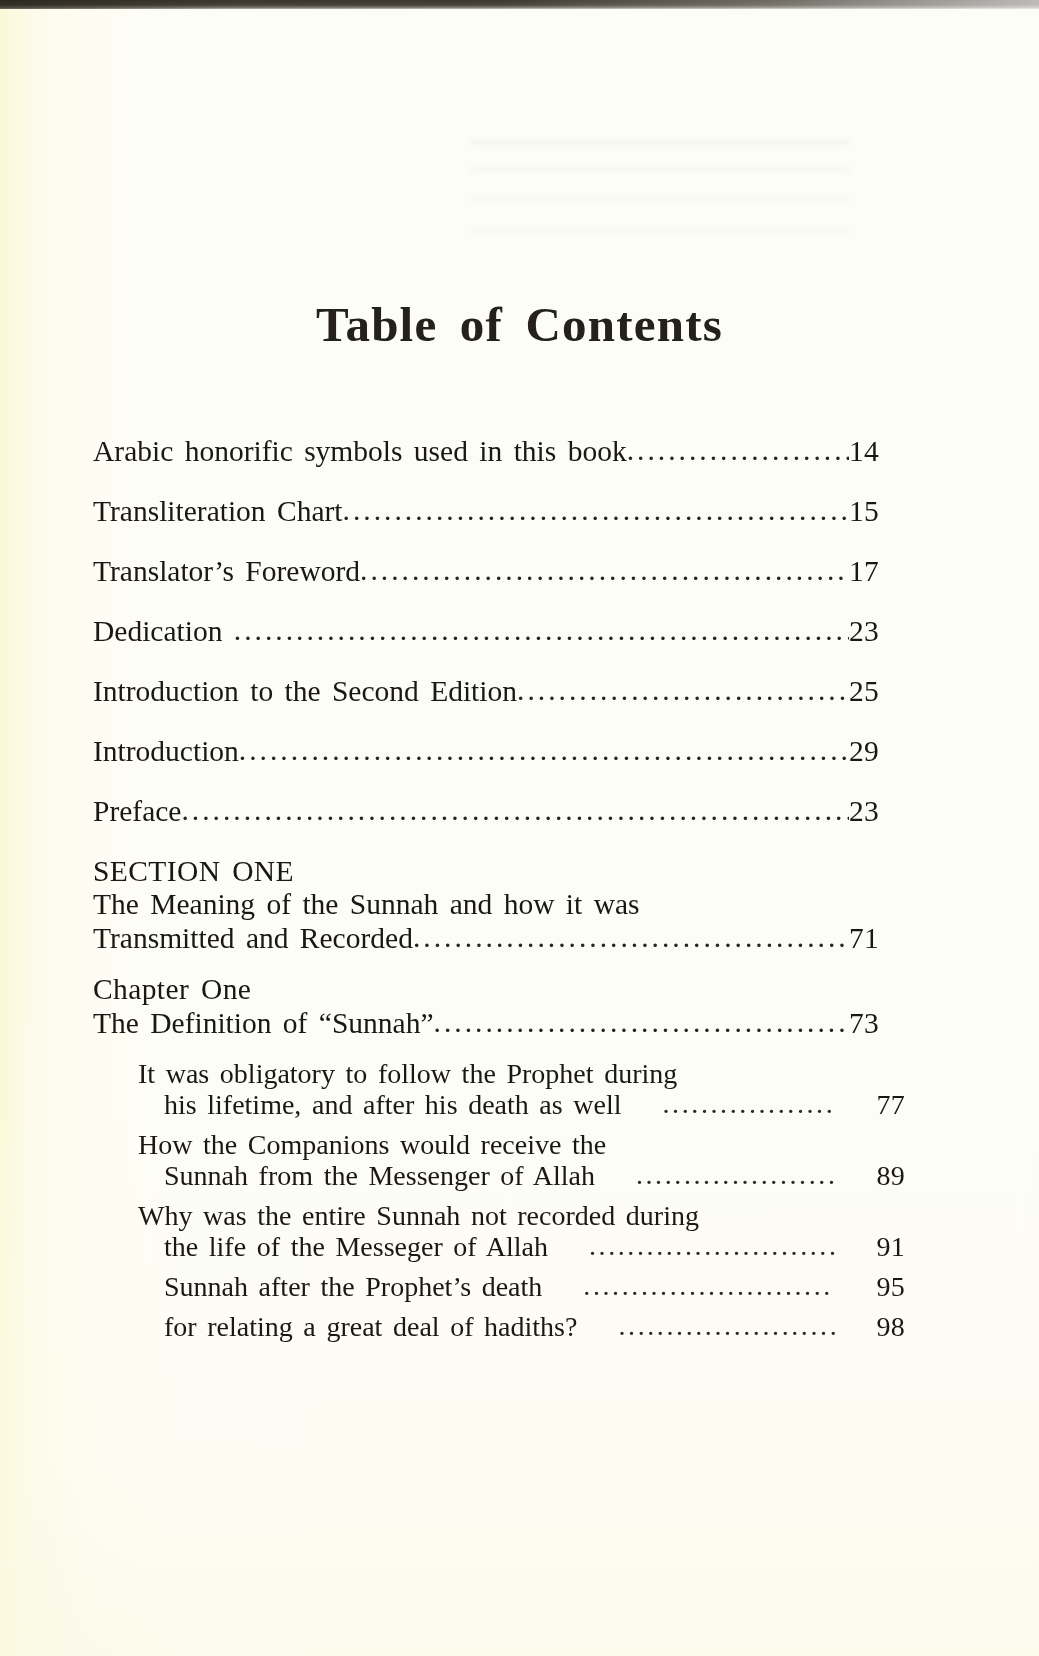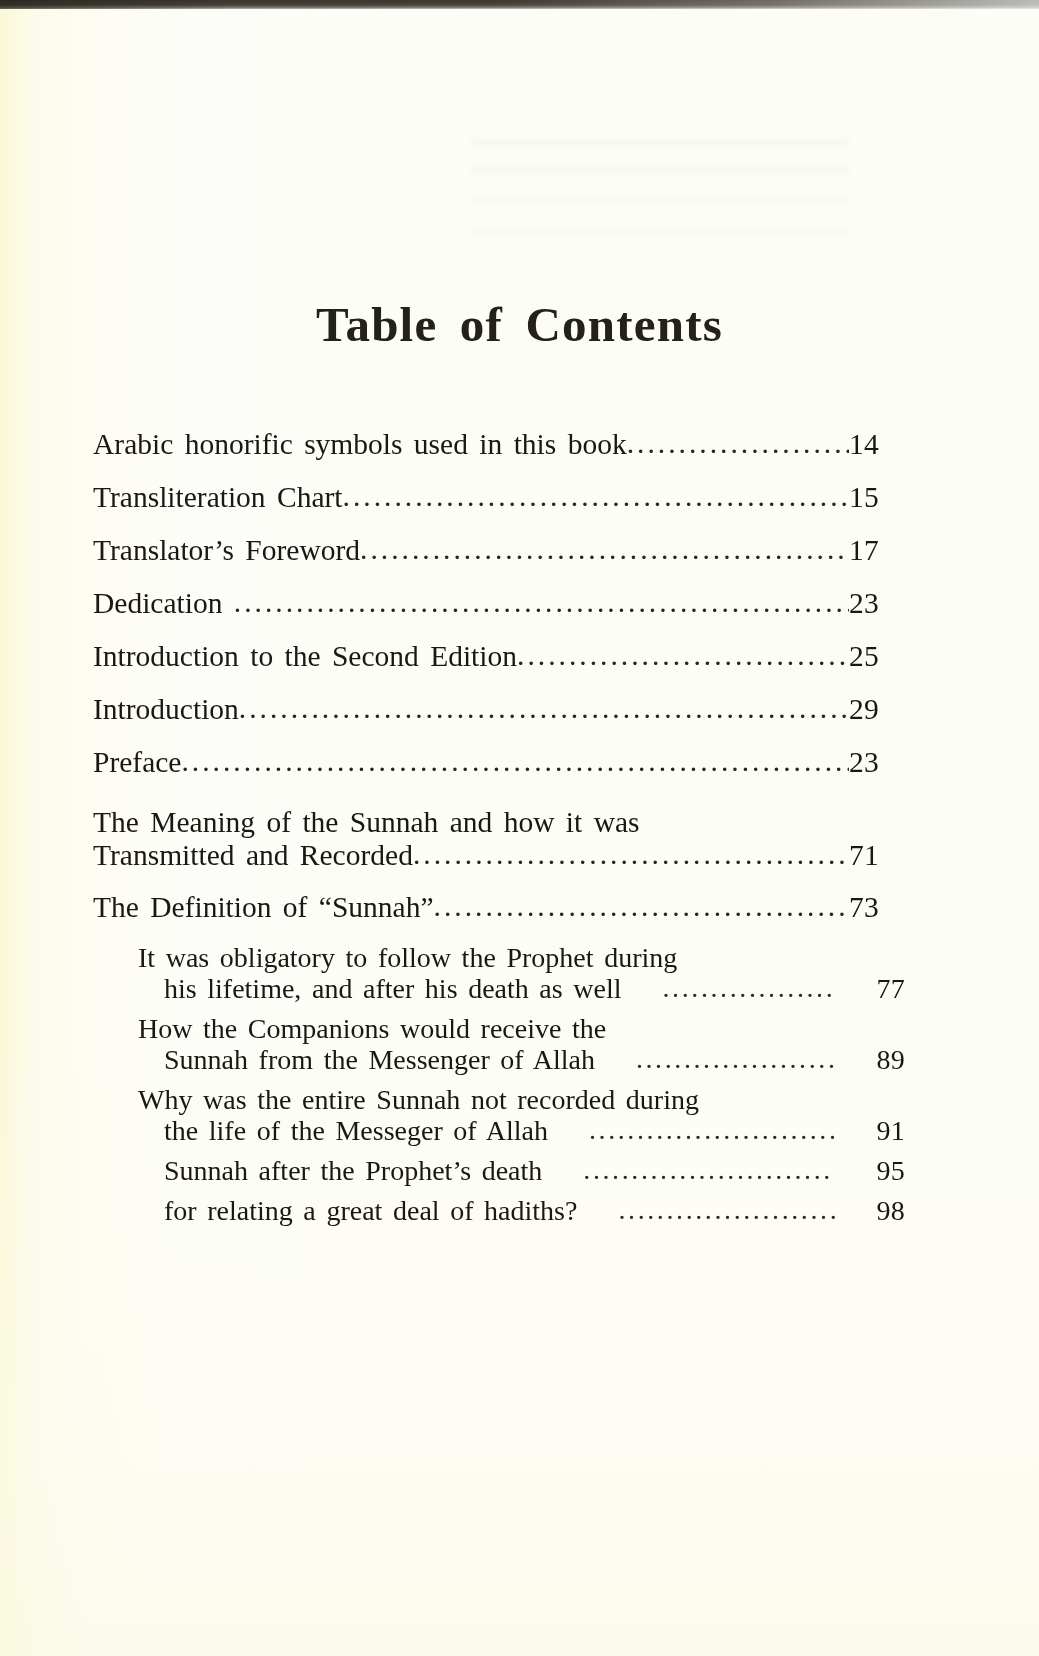--- a/index.html
+++ b/index.html
@@ -144,21 +144,21 @@
     text-align: right;
     font-size: 29.5px;
     color: #1b1814;
     letter-spacing: 0.3px;
   }
   
   .row.plain .txt { flex: 1 1 auto; }
 
   
   .entry-top { margin-bottom: 23.5px; }
-  .entry-top .txt { word-spacing: 4.0px; }
+  .entry-top .txt { word-spacing: 4.0px; margin-top: 7px; }
 
   
   .group { margin-bottom: 22px; }
   .group .row { margin-bottom: 4px; }
   .group .row:last-child { margin-bottom: 0; }
   .group .txt { word-spacing: 4.0px; }
   .group-label .txt { letter-spacing: 0.4px; }
 
   
   .sub {
@@ -243,31 +243,37 @@
 
       <div class="entry-top">
         <div class="row">
           <span class="txt">Preface</span>
           <span class="leader">........................................................................................................................................................................................................</span>
           <span class="pg">23</span>
         </div>
       </div>
 
       <div class="group gap-before-section">
+        <div class="row plain group-label">
+          <span class="txt">SECTION ONE</span>
+        </div>
         <div class="row plain">
           <span class="txt">The Meaning of the Sunnah and how it was</span>
         </div>
         <div class="row">
           <span class="txt">Transmitted and Recorded</span>
           <span class="leader">........................................................................................................................................................................................................</span>
           <span class="pg">71</span>
         </div>
       </div>
 
       <div class="group gap-before-chapter">
+        <div class="row plain group-label">
+          <span class="txt">Chapter One</span>
+        </div>
         <div class="row">
           <span class="txt">The Definition of “Sunnah”</span>
           <span class="leader">........................................................................................................................................................................................................</span>
           <span class="pg">73</span>
         </div>
       </div>
 
       <div class="sub gap-before-subs">
         <div class="row plain">
           <span class="txt">It was obligatory to follow the Prophet during</span>

